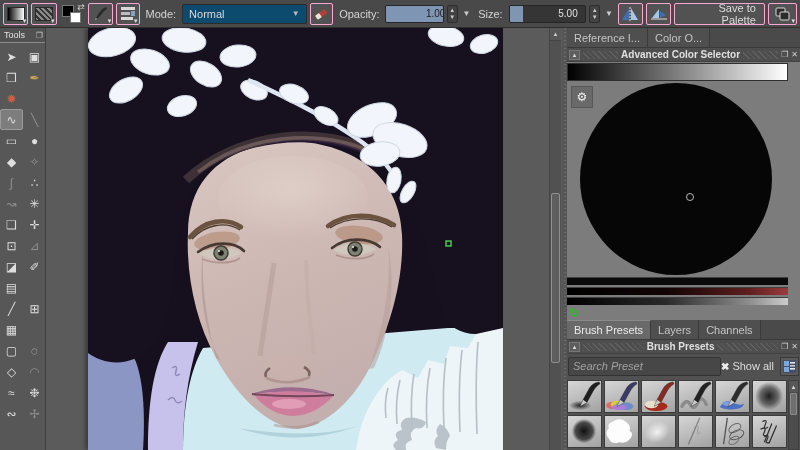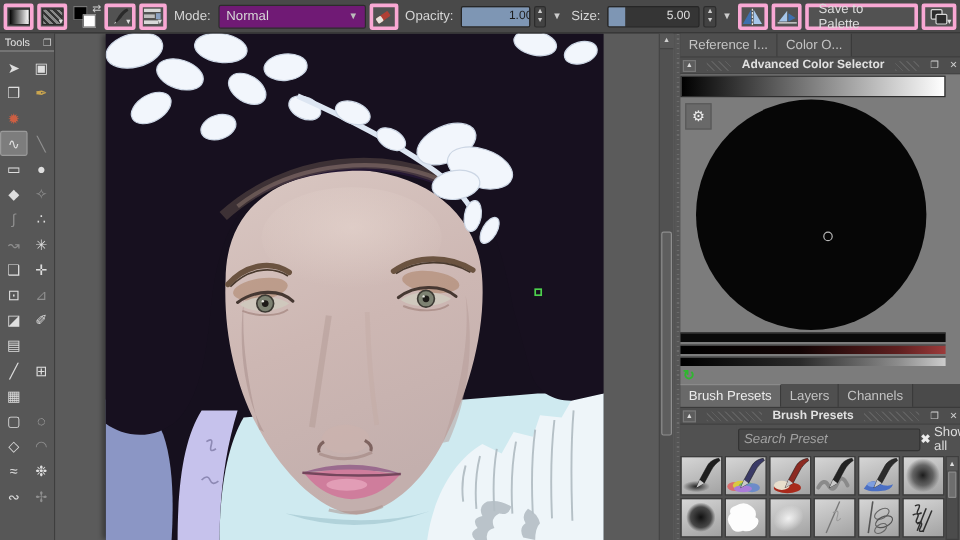--- a/index.html
+++ b/index.html
@@ -3,33 +3,33 @@
 <meta charset="utf-8">
 <style>
   * { margin:0; padding:0; box-sizing:border-box; }
   html,body { width:800px; height:450px; overflow:hidden; background:#4a4a4a;
     font-family:"Liberation Sans", sans-serif; font-size:11px; color:#d6d6d6; }
   .abs { position:absolute; }
 
   
   #topbar { left:0; top:0; width:800px; height:28px; background:#494949;
     border-bottom:1px solid #2e2e2e; display:flex; align-items:center; gap:3px; padding:0 3px; }
-  .tbtn { height:22px; background:#525252; border:3px solid #f9a8d4; border-radius:2px;
-    display:flex; align-items:center; justify-content:center; position:relative; }
+  .tbtn { height:22px; background:#525252; border:1px solid #f9a8d4; border-radius:2px;
+    display:flex; align-items:center; justify-content:center; position:relative;text-align:right; }
   .swatch { width:26px; }
   .swatch .inner { width:18px; height:14px; border:1px solid #2a2a2a; }
   .grad-inner { background:linear-gradient(to right,#000,#fff); }
   .pat-inner { background:repeating-linear-gradient(45deg,#888 0 2px,#333 2px 4px),repeating-linear-gradient(-45deg,#aaa 0 1px,#444 1px 3px); }
   .dd { position:absolute; right:1px; bottom:0; font-size:7px; color:#ddd; line-height:7px; }
   #fgbg { width:26px; height:22px; position:relative; }
   #fgbg .fg { position:absolute; left:2px; top:2px; width:12px; height:12px; background:#000; border:1px solid #777; }
   #fgbg .bg2 { position:absolute; left:10px; top:9px; width:11px; height:11px; background:#fff; border:1px solid #777; }
   #fgbg .swap { position:absolute; right:0; top:-1px; font-size:9px; color:#ccc; }
   .lbl { color:#d6d6d6; padding:0 3px; white-space:nowrap; }
-  #mode-combo { width:128px; height:20px; background:#701a75; border:1px solid #2c2c2c; border-radius:2px;
+  #mode-combo { width:128px; height:20px; background:#0c4a6e; border:1px solid #2c2c2c; border-radius:2px;
     display:flex; align-items:center; padding:0 6px; color:#d8d8d8; }
   #mode-combo .cbx-arrow { margin-left:auto; font-size:8px; color:#bbb; }
   .slider { height:18px; background:#353535; border:1px solid #262626; border-radius:2px; position:relative; overflow:hidden; }
   .slider .fill { position:absolute; left:0; top:0; bottom:0; background:#7e96b4; }
   .slider .sval { position:absolute; inset:0; display:flex; align-items:center; justify-content:center; font-size:10px; }
   #opacity-slider { width:60px; } #opacity-slider .sval { color:#1d1d1d;margin-left:42px; }
   #size-slider { width:80px; } #size-slider .sval { color:#e0e0e0;margin-left:41px; }
   .spin { width:11px; height:18px; display:flex; flex-direction:column; align-items:center; justify-content:center;
     background:#424242; border:1px solid #2c2c2c; border-radius:2px; font-size:6px; color:#ccc; line-height:7px; }
   .mini-arrow { width:12px; text-align:center; font-size:8px; color:#ccc; }
@@ -57,21 +57,21 @@
   #splitter { left:562px; top:28px; width:5px; height:422px; background:#565656;
     background-image:repeating-linear-gradient(to bottom, rgba(255,255,255,.12) 0 1px, transparent 1px 4px);
     background-size:2px 100%; background-position:center; background-repeat:no-repeat; }
 
   
   #right-panel { left:567px; top:28px; width:233px; height:422px; background:#515151; }
   .tabs { display:flex; height:20px; border-bottom:1px solid #3a3a3a; background:#4a4a4a; }
   .tab { padding:0 7px; display:flex; align-items:center; color:#c4c4c4; border-right:1px solid #3a3a3a;
     background:#4f4f4f; white-space:nowrap; overflow:hidden; }
   .tab.active { background:#696969; color:#ececec; border-top:1px solid #8a8a8a; }
-  .docker-header { height:14px; display:flex; align-items:center; gap:9px; padding:0 2px; background:#4e4e4e;
+  .docker-header { height:14px; display:flex; align-items:center; gap:3px; padding:0 2px; background:#4e4e4e;
     border-bottom:1px solid #424242; }
   .docker-header .hatch { flex:1; height:8px;
     background:repeating-linear-gradient(45deg, rgba(255,255,255,.10) 0 1px, transparent 1px 4px); }
   .docker-title { font-size:10px; font-weight:bold; color:#e0e0e0; white-space:nowrap; }
   .mini-btn { font-size:8px; color:#cfcfcf; line-height:10px; }
   .collapse-btn { width:11px; height:10px; background:#5d5d5d; border:1px solid #777; font-size:6px;
     display:flex; align-items:center; justify-content:center; color:#ddd; }
 
   #acs-body { position:relative; height:258px; background:#7c7c7c; }
   #acs-gradient { position:absolute; left:0; top:1px; width:221px; height:18px;
@@ -79,21 +79,21 @@
   #acs-wrench { position:absolute; left:4px; top:24px; width:22px; height:22px; background:#696969;
     border:1px solid #585858; display:flex; align-items:center; justify-content:center; color:#f0f0f0; font-size:12px; }
   #acs-circle { position:absolute; left:13px; top:21px; width:192px; height:192px; border-radius:50%; background:#060606; }
   #acs-cursor { position:absolute; left:106px; top:110px; width:8px; height:8px; border-radius:50%; border:1.5px solid #b8b8b8; }
   .acs-bar { position:absolute; left:0; width:221px; height:8px; border-top:1px solid #404040; }
   #acs-bar1 { top:215px; background:#0a0a0a; }
   #acs-bar2 { top:225px; background:linear-gradient(to right,#000 0%,#120404 45%,#5e1f1f 82%,#9c3b3b 100%); }
   #acs-bar3 { top:235px; background:linear-gradient(to right,#000 0%,#2a2a2a 45%,#8c8c8c 82%,#cccccc 100%); }
   #acs-refresh { position:absolute; left:2px; top:244px; font-size:12px; font-weight:bold; color:#2eb82e; }
 
-  #brush-search-row { height:24px; display:flex; align-items:center; padding:2px 1px; background:#515151;margin-left:47px; }
+  #brush-search-row { height:24px; display:flex; align-items:center; padding:2px 1px; background:#515151; }
   #search-input { width:153px; height:19px; background:#474747; border:1px solid #333; border-radius:2px;
     color:#cfcfcf; font-size:11px; padding:0 4px; font-family:"Liberation Sans",sans-serif; }
   #search-input::placeholder { color:#a2a2a2; font-style:italic; }
   #show-all-wrap { display:flex; align-items:center; gap:3px; color:#dcdcdc; }
   #show-all-check { font-size:10px; font-weight:bold; color:#ececec; }
   #view-mode-btn { margin-left:auto; width:19px; height:19px; background:#5a5a5a; border:1px solid #3a3a3a;
     display:flex; align-items:center; justify-content:center; }
 
   #preset-grid { position:absolute; left:0; top:352px; width:221px; height:70px; display:grid;
     grid-template-columns:repeat(6,35px); grid-auto-rows:33px; gap:2px; }

